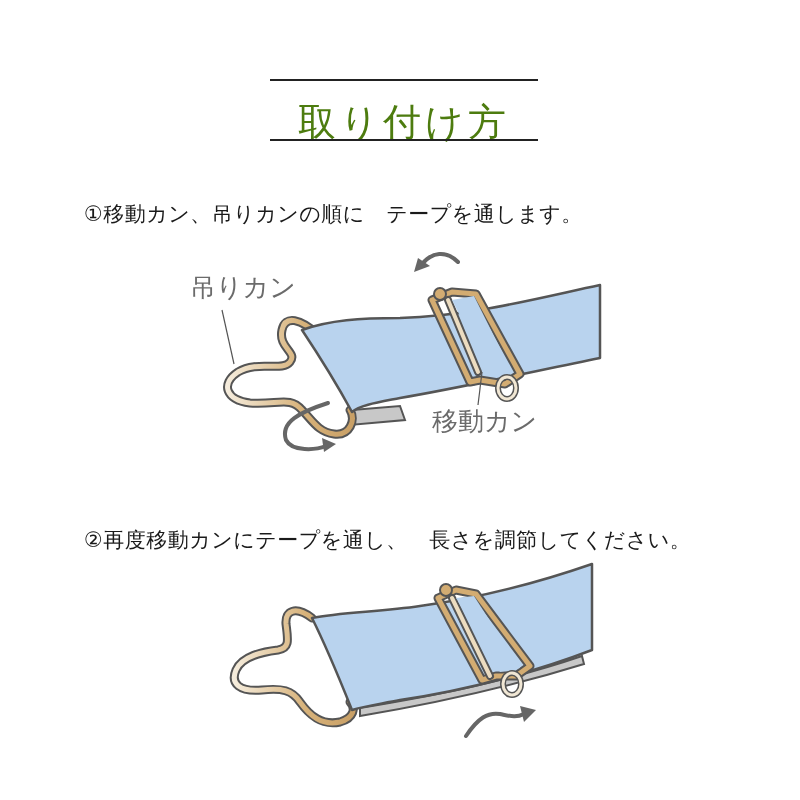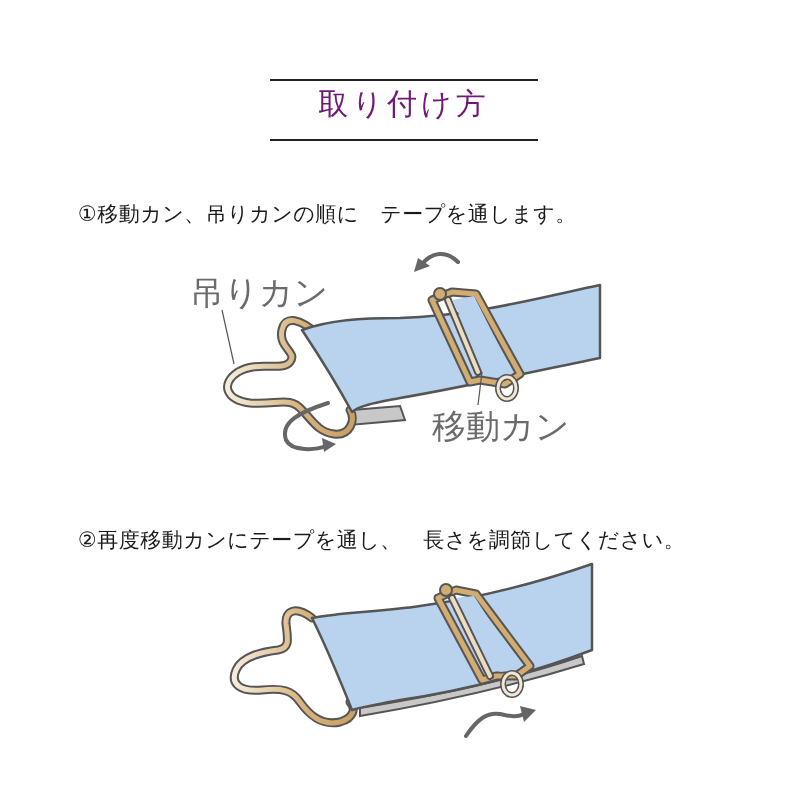--- a/index.html
+++ b/index.html
@@ -1,22 +1,22 @@
 <!DOCTYPE html>
 <html><head>
   <meta charset="utf-8">
   <style>
     html, body { margin: 0; padding: 0; background: #ffffff; }
     body { width: 800px; height: 800px; position: relative; overflow: hidden;
            font-family: "DejaVu Sans", "Liberation Sans", sans-serif; color: #222; }
     .rule { position: absolute; left: 270px; width: 268px; height: 2px; background: #222; }
-    .title { position: absolute; left: 270px; top: 82px; width: 268px; text-align: center;
-             font-size: 30px; letter-spacing: 4px; line-height: 44px; color: #701a75; }
-    .step { position: absolute; left: 78px; font-size: 21px; color: #1a1a1a; white-space: pre; letter-spacing: 0.5px; }
-    .label { position: absolute; font-size: 34px; color: #6b6b6b; white-space: nowrap; }
+    .title { position: absolute; left: 270px; top: 100px; width: 268px; text-align: center;
+             font-size: 38px; letter-spacing: 4px; line-height: 44px; color: #4d7c0f; }
+    .step { position: absolute; left: 84px; font-size: 21px; color: #1a1a1a; white-space: pre; letter-spacing: 0.5px; }
+    .label { position: absolute; font-size: 26px; color: #6b6b6b; white-space: nowrap; }
     svg.ill { position: absolute; left: 0; }
   </style>
 </head>
 <body>
 
 <div class="rule" style="top:79px;"></div>
 <div class="title">取り付け方</div>
 <div class="rule" style="top:139px;"></div>
 
 <div class="step" style="top:200px;">①移動カン、吊りカンの順に　テープを通します。</div>

